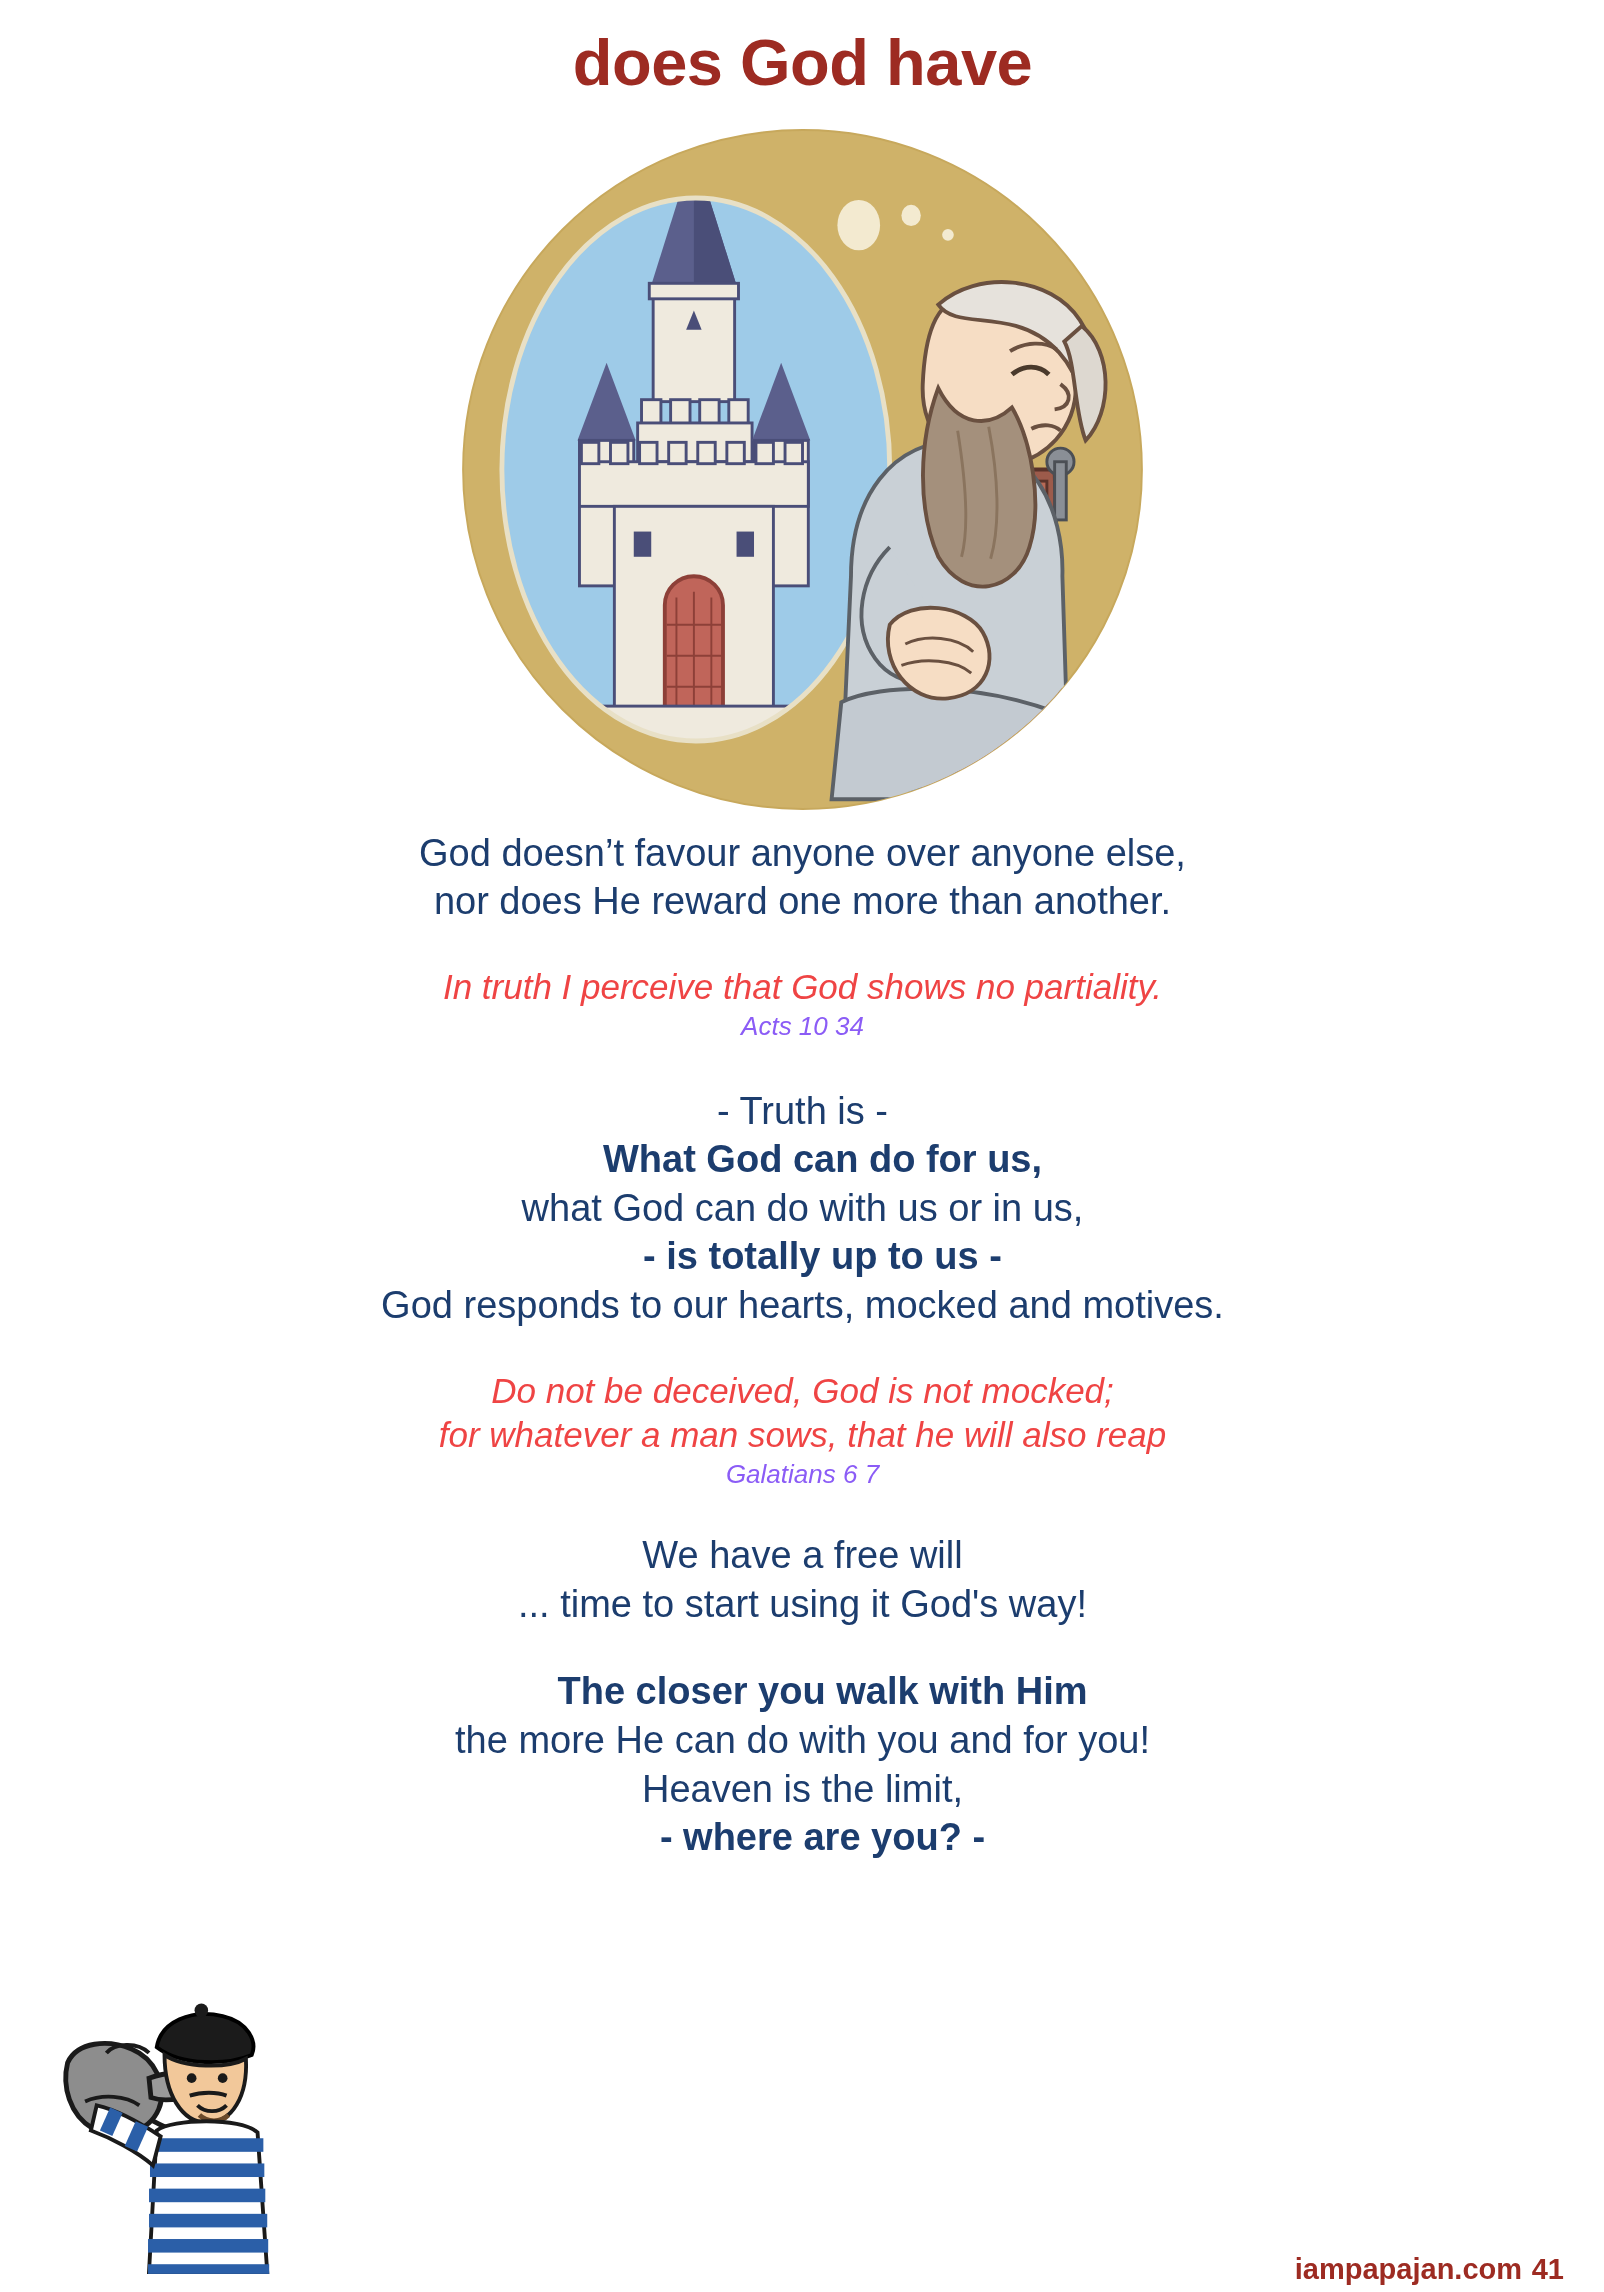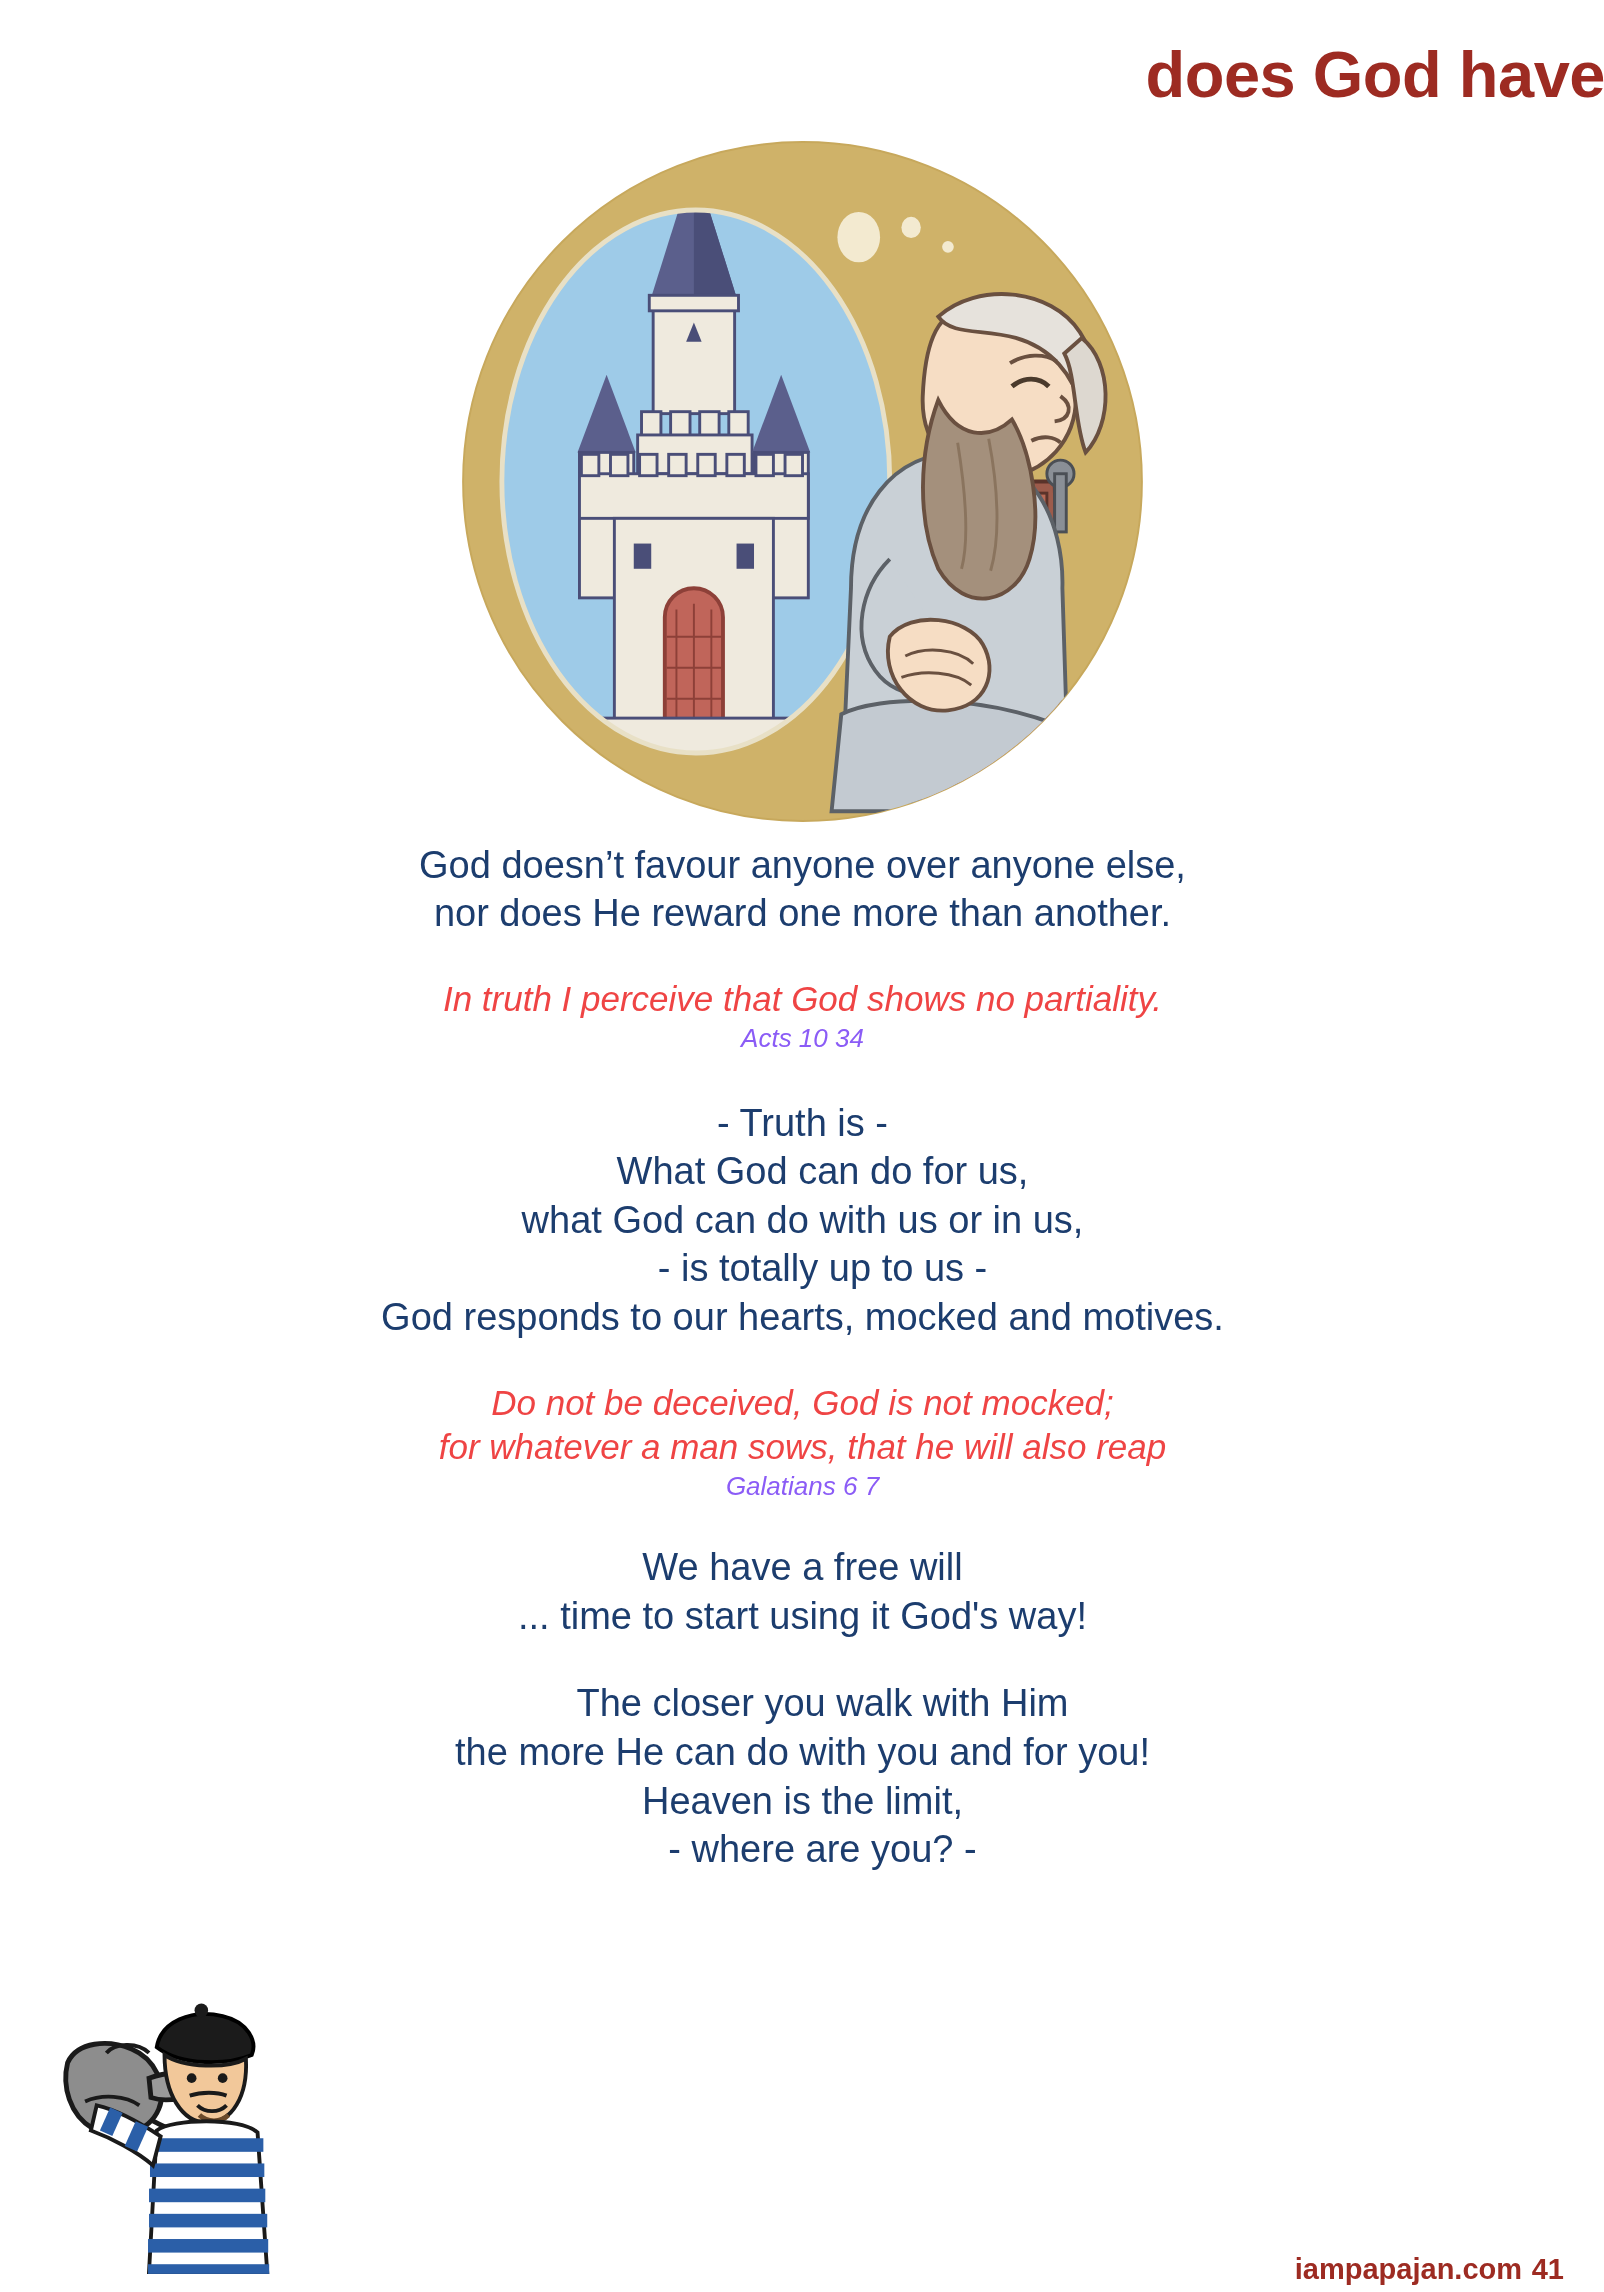--- a/index.html
+++ b/index.html
@@ -17,22 +17,22 @@
 
   .page {
     position: relative;
     width: 1605px;
     height: 2293px;
     box-sizing: border-box;
   }
 
   
   .title-block {
-    text-align: right;
-    padding-top: 42px;
+    text-align: center;
+    padding-top: 30px;
   }
   .title-main {
     font-size: 65px;
     font-weight: bold;
     color: #9d2b22;
     line-height: 1.0;
     letter-spacing: -0.5px;
   }
   .title-sub {
     font-size: 49px;
@@ -60,21 +60,21 @@
   
   .body-text {
     margin-top: 9.7px;
     text-align: center;
   }
   .ln {
     color: #1c3d6e;
     font-size: 38px;
     line-height: 1.28;
   }
-  .ln.bold { font-weight: normal; padding-left: 40px; }
+  .ln.bold { font-weight: bold; padding-left: 40px; }
   .verse {
     color: #ef4444;
     font-style: italic;
     font-size: 35px;
     line-height: 1.28;
   }
   .ref {
     color: #8b5cf6;
     font-style: italic;
     font-size: 26px;

